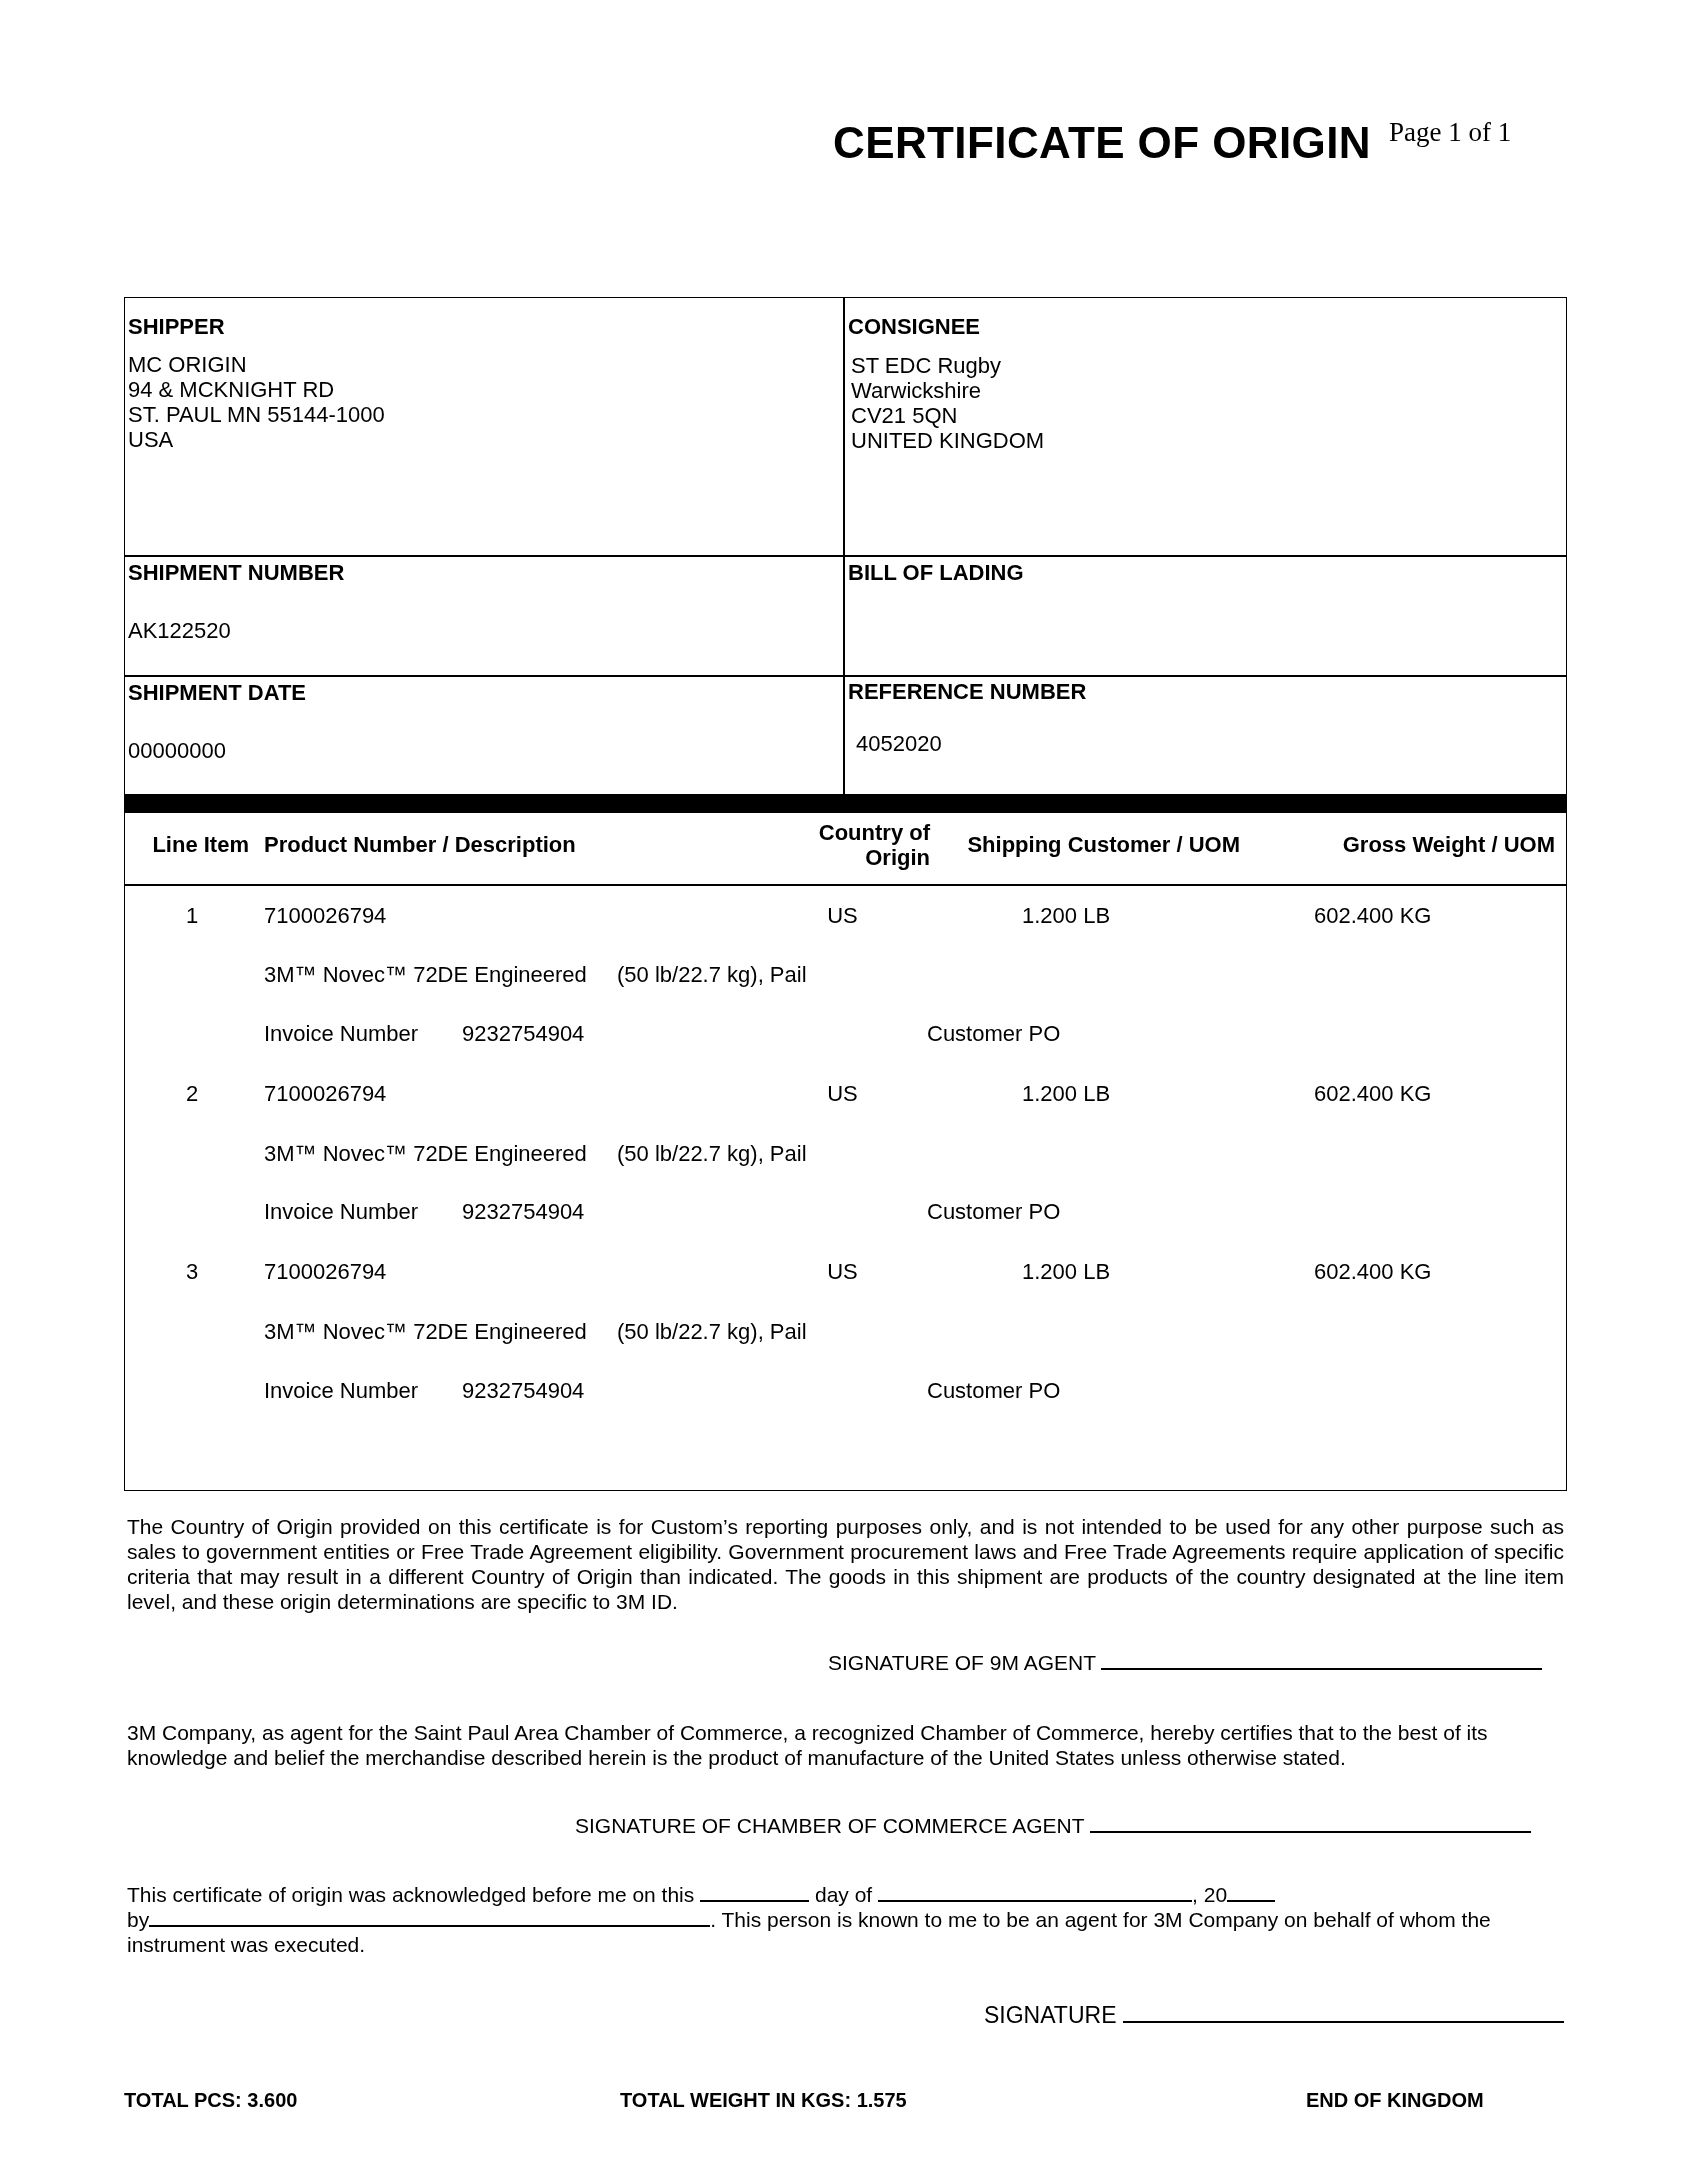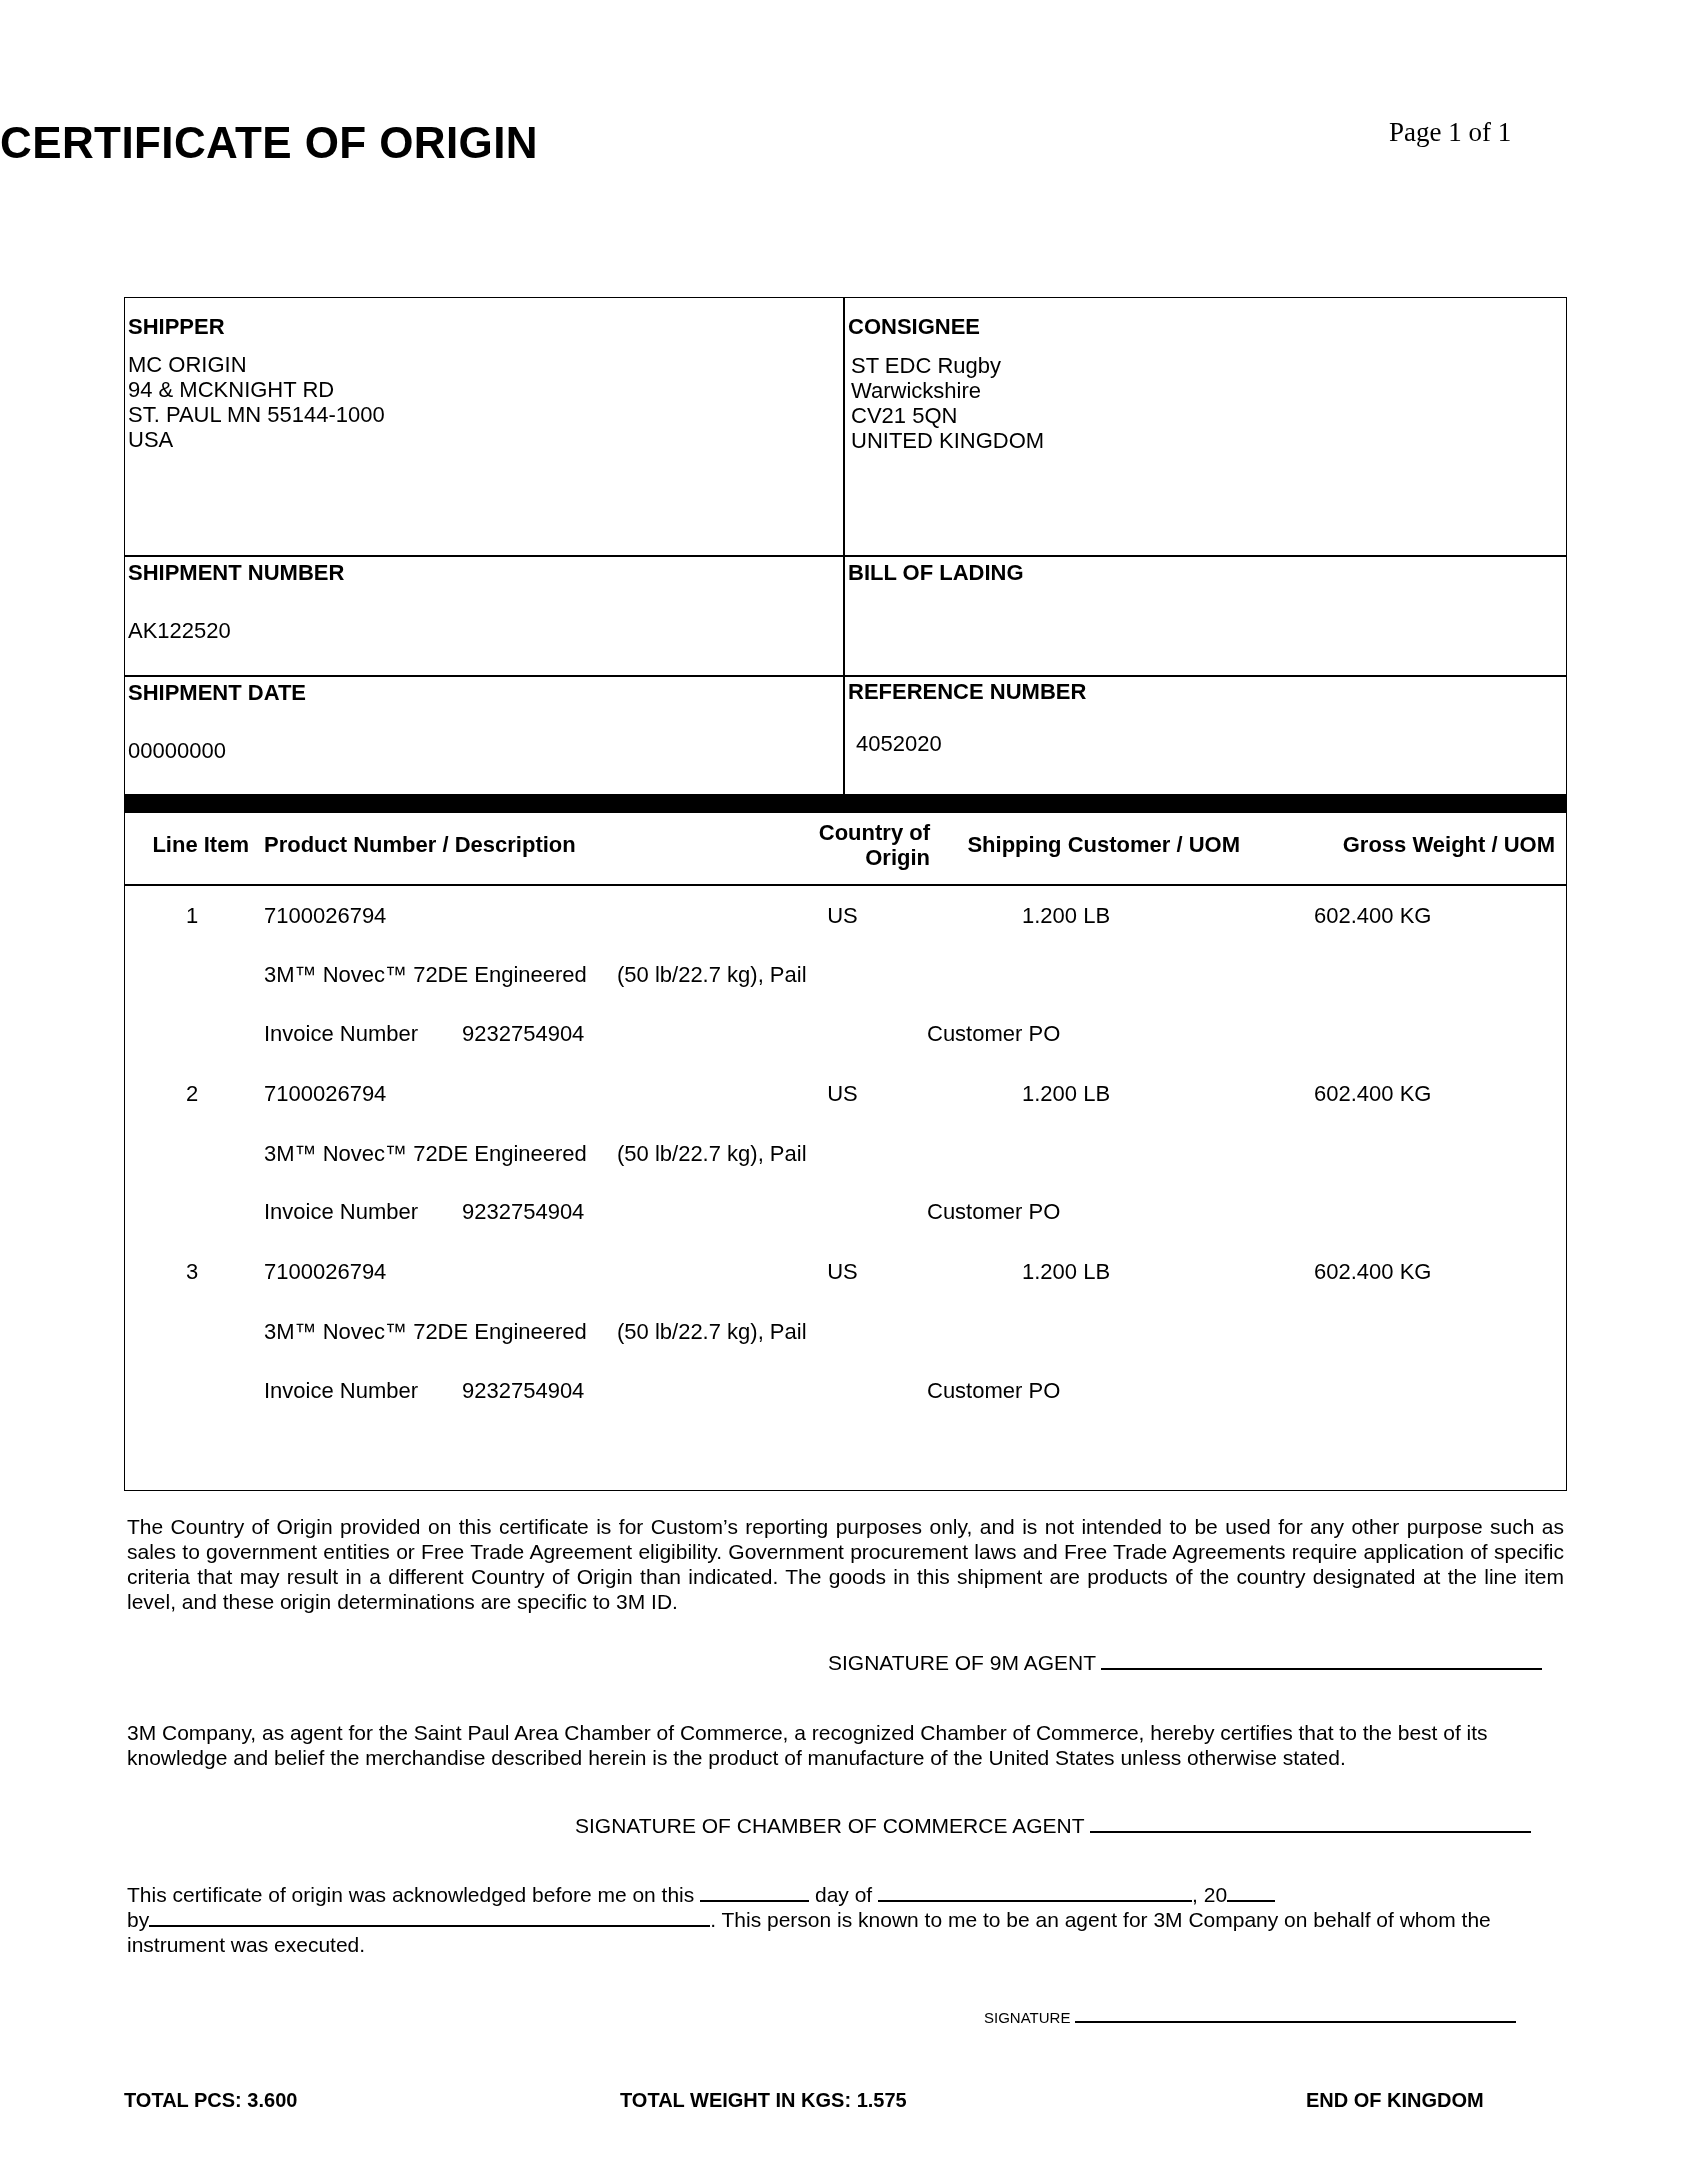--- a/index.html
+++ b/index.html
@@ -2,21 +2,21 @@
 <html style="font-size:7px"><head>
 <meta charset="utf-8">
 <style>
   html, body { margin: 0; padding: 0; background: #ffffff; }
   body {
     width: 1687px; height: 2183px; position: relative; overflow: hidden;
     font-family: "Liberation Sans", sans-serif; color: #000;
   }
   .abs { position: absolute; }
   .title {
-    left: 0; width: 1371px; top: 118px; text-align: left;
+    left: 0; width: 1371px; top: 118px; text-align: right;
     font-size: 44px; font-weight: bold; letter-spacing: 0.4px;
   }
   .page-num { left: 1389px; top: 117px; font-size: 27px; font-family: Liberation Serif, serif; }
 
   
   .hbox { left: 124px; top: 297px; width: 1443px; height: 498px; border: 1.7px solid #000; box-sizing: border-box; }
   .vdiv { left: 843px; top: 297px; width: 1.7px; height: 498px; background: #000; }
   .hdiv { left: 124px; width: 1443px; height: 1.7px; background: #000; }
   .lbl { font-size: 22px; font-weight: bold; }
   .val { font-size: 22px; line-height: 25px; }
@@ -140,21 +140,21 @@
 </div>
 
 <div class="abs para" style="top:1882px;text-align:left;width:1441px">
   <span>This certificate of origin was acknowledged before me on this</span>
   <span class="blank" style="width:109px"></span>
   <span>day of</span>
   <span class="blank" style="width:314px"></span><span>, 20</span><span class="blank" style="width:48px"></span><br>
   <span>by</span><span class="blank" style="width:561px"></span><span>. This person is known to me to be an agent for 3M Company on behalf of whom the instrument was executed.</span>
 </div>
 
-<div class="abs" style="left:984px;top:2002px;font-size:15px;white-space:nowrap">
+<div class="abs" style="left:984px;top:2002px;font-size:23px;white-space:nowrap">
   <span>SIGNATURE</span>
   <span class="sig-line" style="width:441px;height:19px"></span>
 </div>
 
 <div class="abs footer" style="left:124px">TOTAL PCS: 3.600</div>
 <div class="abs footer" style="left:620px">TOTAL WEIGHT IN KGS: 1.575</div>
 <div class="abs footer" style="left:1306px">END OF KINGDOM</div>
 
 
 </body></html>

